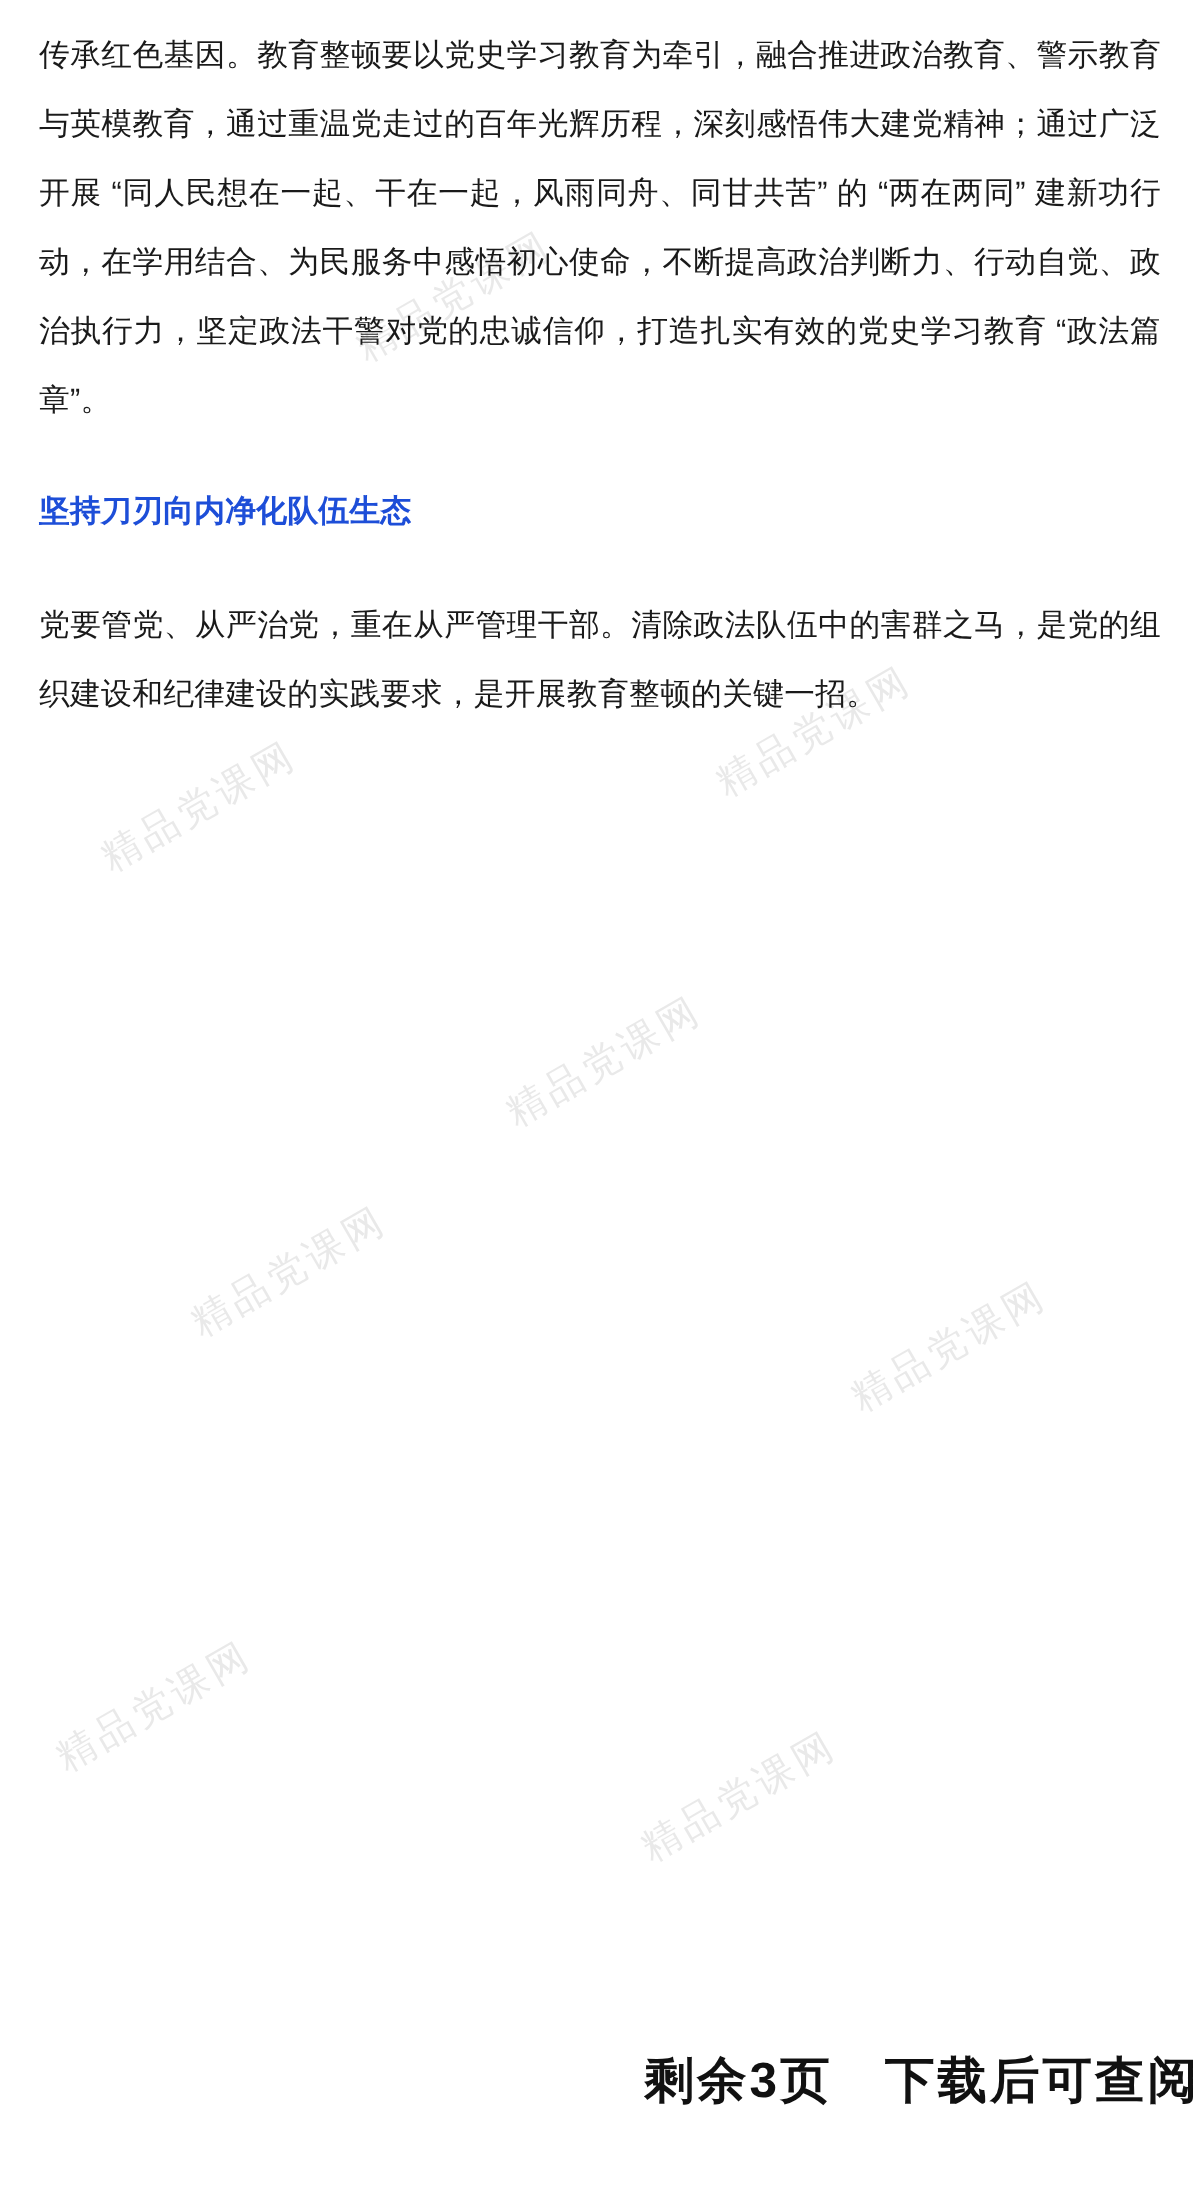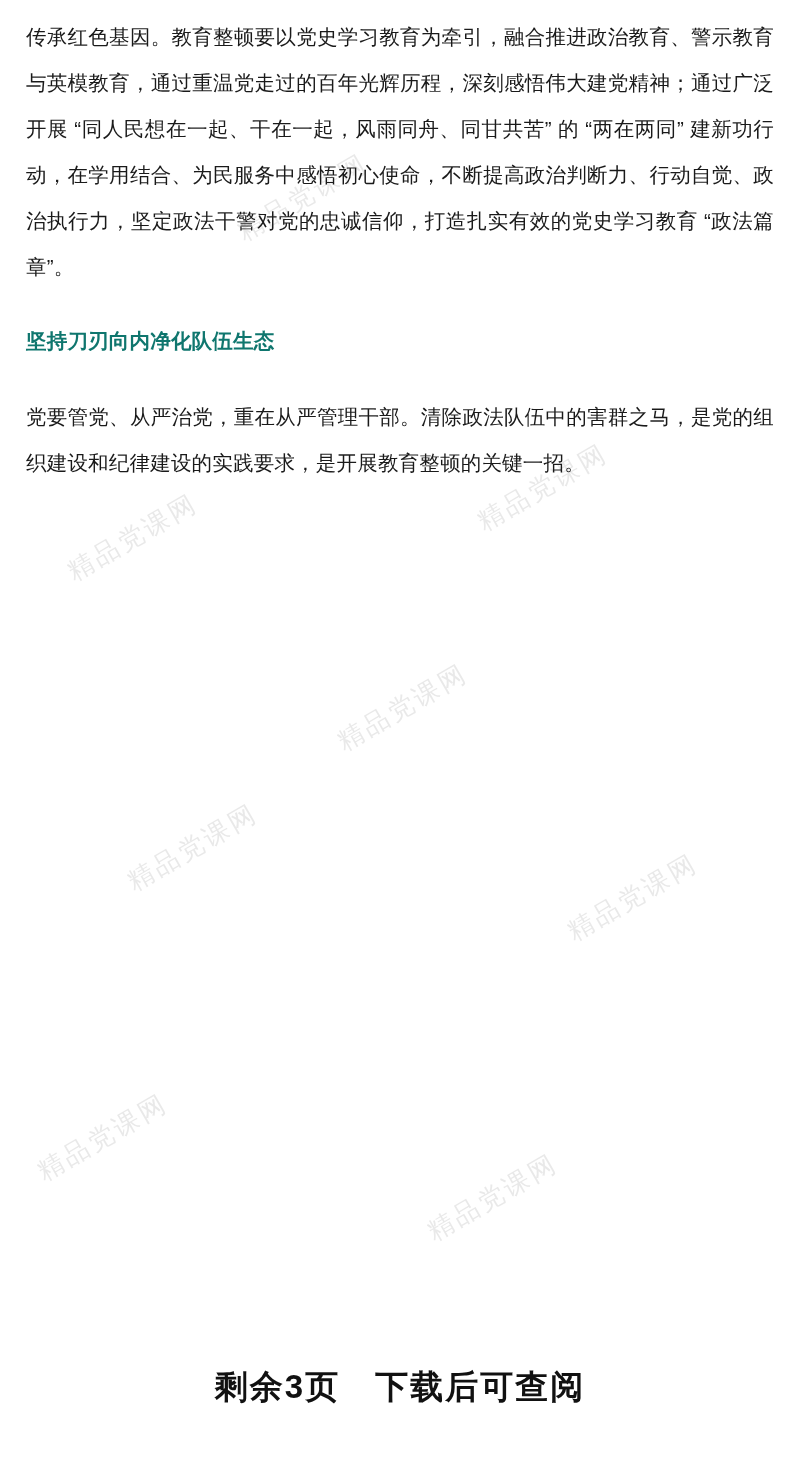--- a/index.html
+++ b/index.html
@@ -27,21 +27,21 @@
     font-size: 20.5px;
     line-height: 46px;
     color: #1a1a1a;
     text-align: justify;
     text-justify: inter-ideograph;
     margin: 0 0 28px 0;
     letter-spacing: 0.2px;
   }
   .para.heading {
     font-weight: bold;
-    color: #0f766e;
+    color: #1d4ed8;
     margin-bottom: 30px;
   }
   .para.tight {
     margin-bottom: 26px;
   }
   .watermarks {
     position: absolute;
     inset: 0;
     z-index: 1;
     pointer-events: none;
@@ -53,21 +53,21 @@
     font-family: "Liberation Serif", serif;
     transform: rotate(-30deg);
     white-space: nowrap;
     letter-spacing: 3px;
   }
   .footer-note {
     position: absolute;
     left: 0;
     right: 0;
     bottom: 56px;
-    text-align: center;
+    text-align: right;
     z-index: 3;
     margin-top: 48px;
   }
   .footer-note .txt {
     font-size: 33px;
     font-weight: bold;
     color: #111111;
     letter-spacing: 2px;
   }
   .footer-note .gap {

